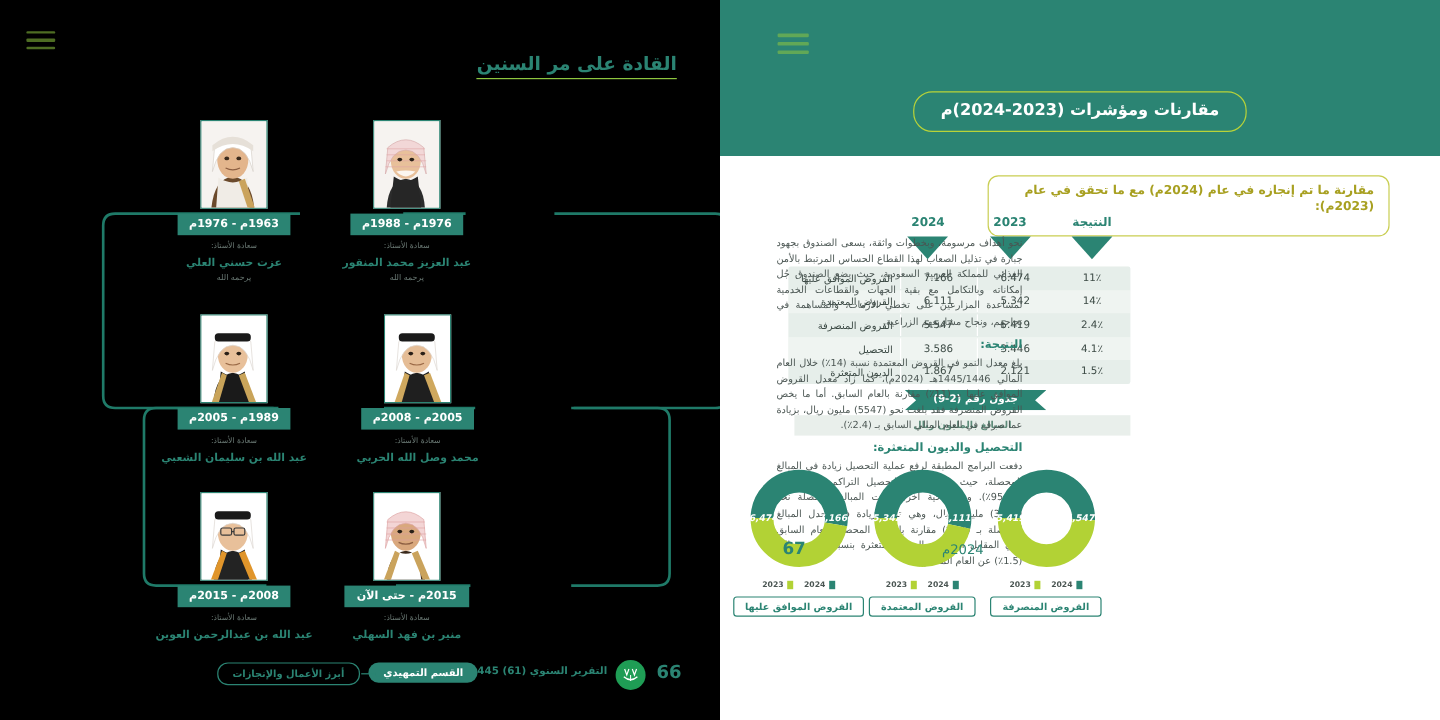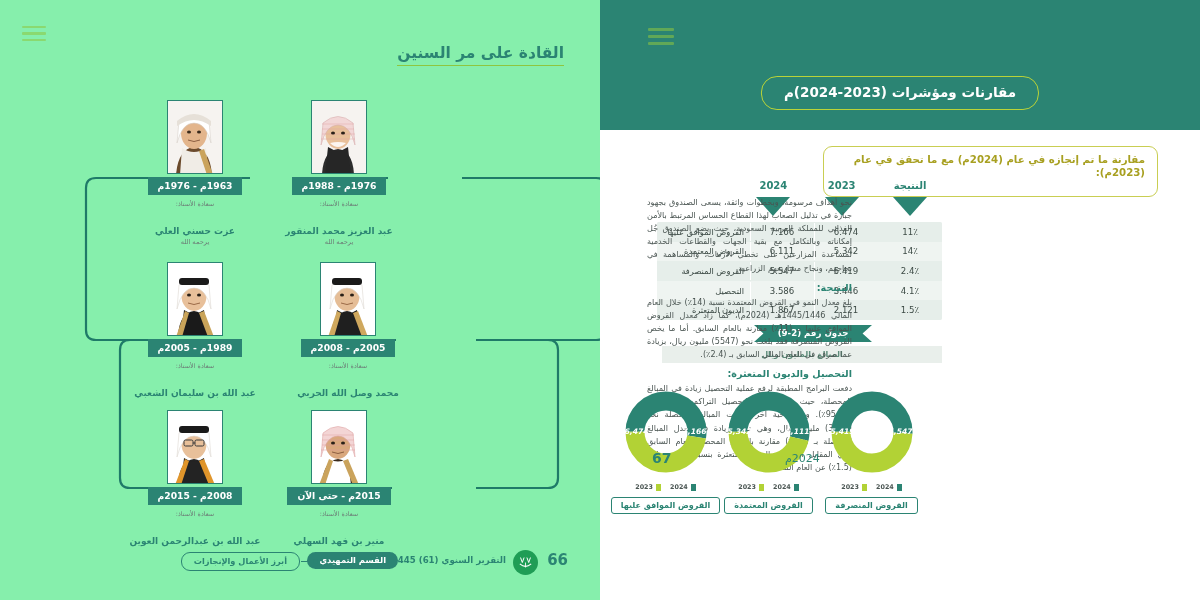--- a/index.html
+++ b/index.html
@@ -103,21 +103,21 @@
   .fund-logo-l { position: absolute; left: 78px; top: 4px; display: flex; align-items: center; gap: 6px; }
   .fl-text { text-align: right; line-height: 1.15; }
   .fl-ar { font-size: 8.2px; font-weight: 700; color: #2b8473; }
   .fl-en { font-size: 3.6px; color: #2b8473; letter-spacing: .2px; }
   .fl-en2 { font-size: 3.4px; color: #8ec63f; letter-spacing: .2px; }
   .seal { width: 25px; height: 25px; border-radius: 50%; background: #1f9d55; display: flex; align-items: center; justify-content: center; }
   .seal svg { display: block; }
   .year-l { position: absolute; left: 185px; top: 8px; font-size: 11px; color: #2b8473; font-weight: 400; }
 
   
-  .page-right { position: relative; width: 600px; height: 600px; background: #86efac; padding-left: 24px; }
+  .page-right { position: relative; width: 600px; height: 600px; background: #000000; padding-left: 24px; }
   .rp-hamburger { left: 22px; top: 26px; }
   .rp-hamburger span { width: 24px; height: 2.4px; background: #8ec63f; opacity: .55; }
   .rp-title {
     position: absolute; right: 36px; top: 44px;
     font-size: 15.5px; font-weight: 700; color: #2b8473;
     border-bottom: 1.4px solid #8ec63f; padding-bottom: 3px;
   }
 
   .timeline { position: absolute; left: 0; top: 0; width: 600px; height: 540px; }
   .tl-lines { position: absolute; left: 0; top: 0; }
@@ -127,21 +127,21 @@
     width: 56px; height: 74px; margin: 0 auto; border: 1.1px solid #2b8473; background: #f4f2ef;
     overflow: hidden; position: relative;
   }
   .leader .photo svg { display: block; }
   .leader .years {
     margin: 0 auto; margin-top: 0; background: #2b8473; color: #ffffff;
     font-size: 9.2px; font-weight: 700; padding: 3px 10px 4px; display: inline-block;
     white-space: nowrap;
   }
   .leader .honor { font-size: 6.4px; color: #6b7a75; margin-top: 5px; }
-  .leader .name { font-size: 9px; font-weight: 700; color: #2b8473; margin-top: 18px; white-space: nowrap; }
+  .leader .name { font-size: 9px; font-weight: 700; color: #2b8473; margin-top: 6px; white-space: nowrap; }
   .leader .rahimah { font-size: 6.6px; color: #6b7a75; margin-top: 2px; }
 
   
   .rp-footer { position: absolute; left: 0; bottom: 22px; width: 600px; height: 32px; }
   .pg-num-r { position: absolute; right: 32px; top: 5px; font-size: 15px; color: #2b8473; font-weight: 700; }
   .seal-r { position: absolute; right: 62px; top: 4px; }
   .rep-title-r { position: absolute; right: 94px; top: 9px; font-size: 8.6px; color: #2b8473; font-weight: 700; white-space: nowrap; }
   .chip-solid {
     position: absolute; right: 202px; top: 6px; background: #2b8473; color: #ffffff;
     font-size: 8.4px; font-weight: 700; padding: 3px 12px 4px; border-radius: 9px; white-space: nowrap;

